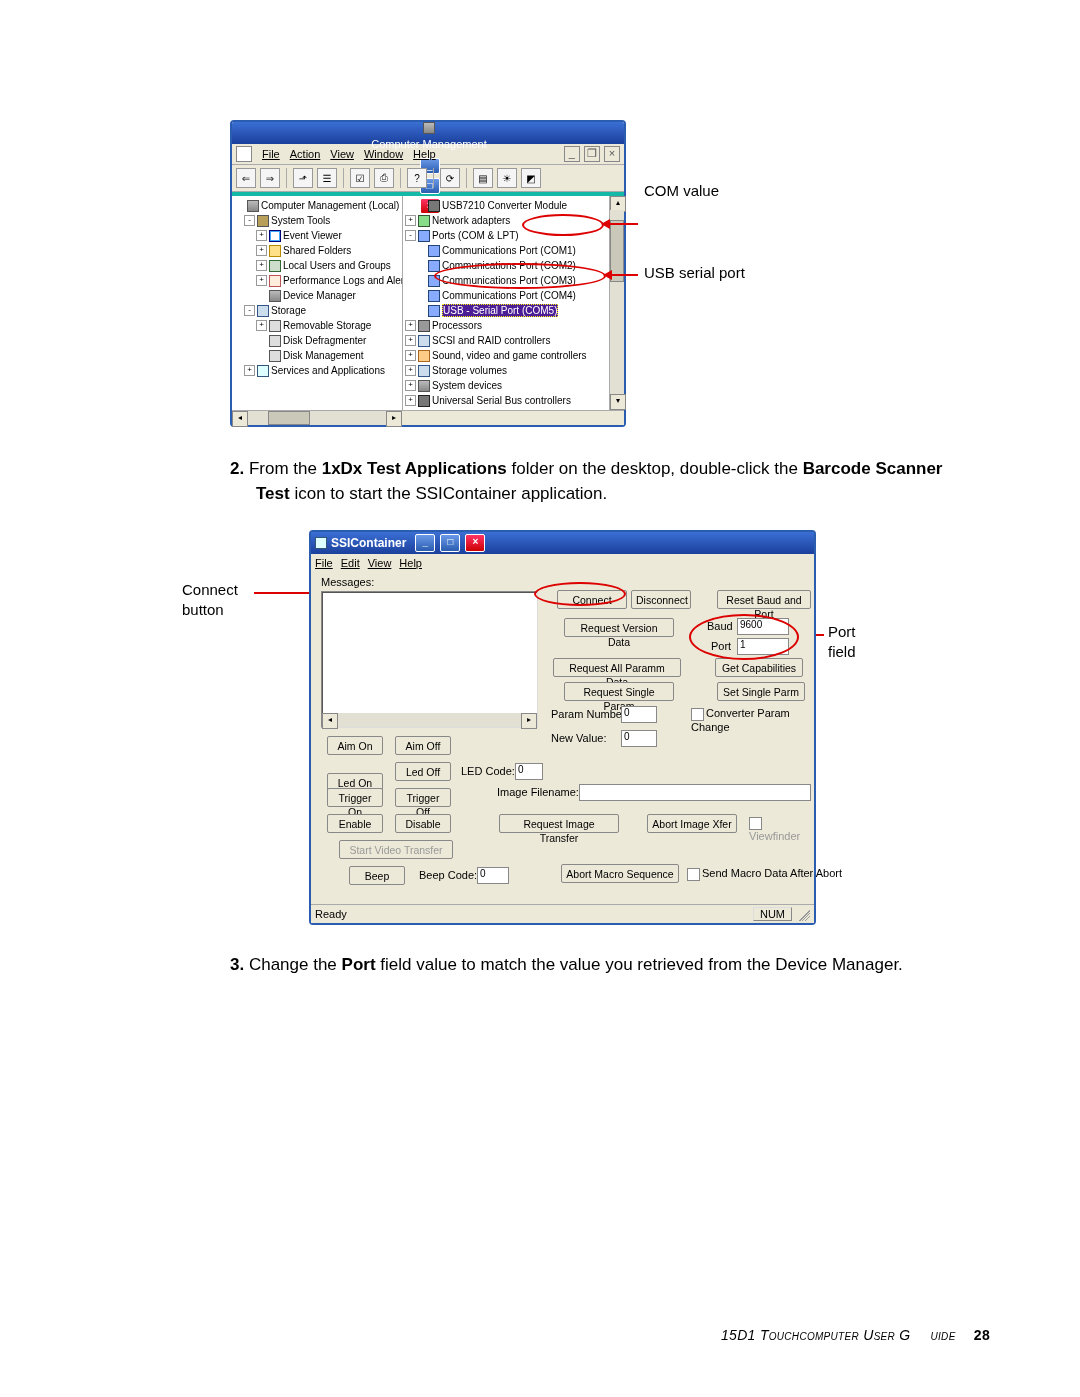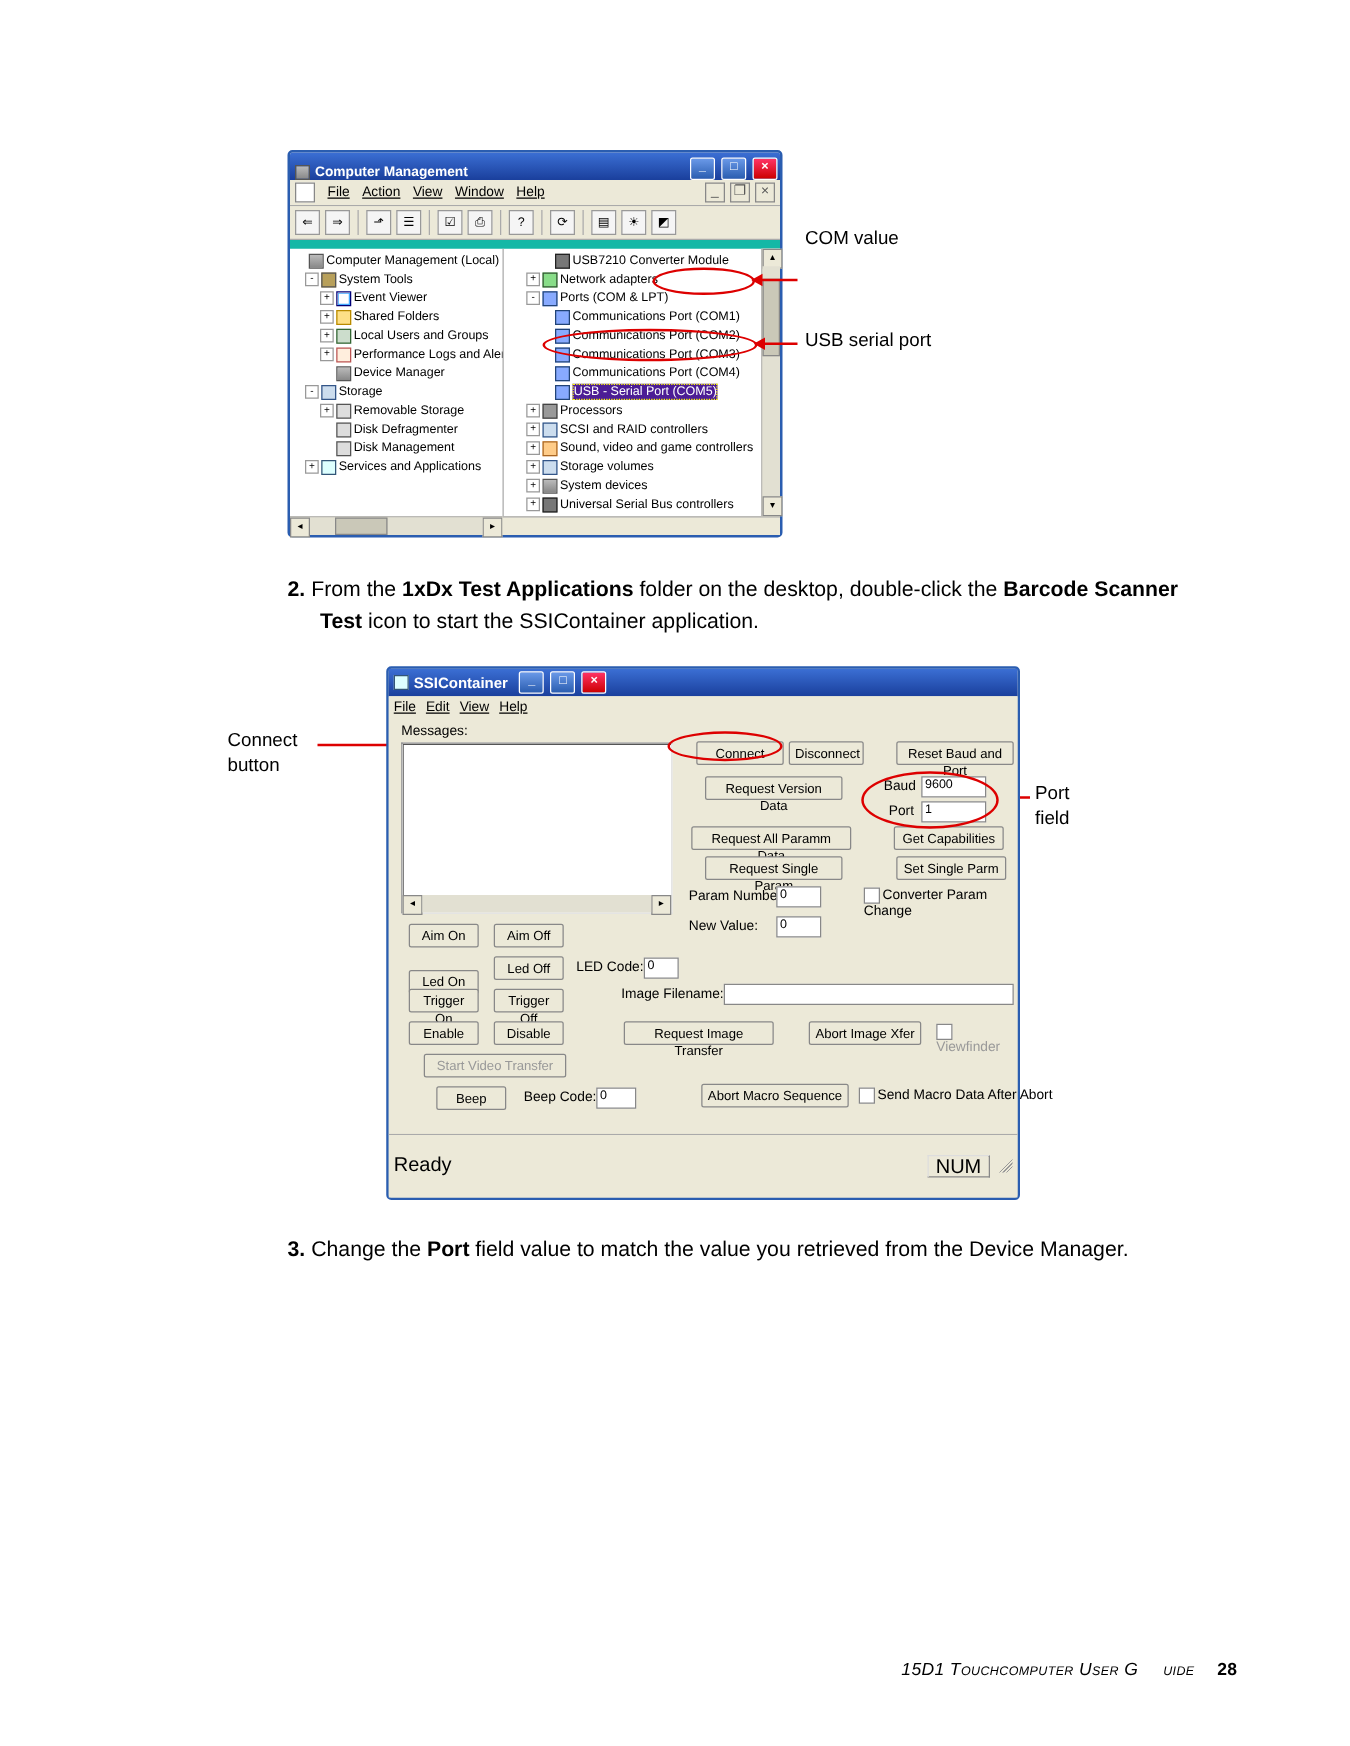--- a/index.html
+++ b/index.html
@@ -38,26 +38,27 @@
     border: 2px solid #2a5db0;
     border-radius: 4px;
     background: #ece9d8;
     display: inline-block;
   }
   .titlebar {
     height: 22px;
     background: linear-gradient(#3b6fd4, #1a3f9c);
     color: #fff;
     display: flex;
-    align-items: flex-end;
+    align-items: center;
     padding: 0 2px 0 4px;
-    font-weight: bold;
+    font-weight: normal;
     border-top-left-radius: 2px;
     border-top-right-radius: 2px;
     gap: 4px;
+    flex-direction: column;
   }
   .titlebar .spacer { flex: 1; }
   .win-btn {
     width: 18px; height: 16px;
     border: 1px solid #fff;
     margin-left: 1px;
     background: linear-gradient(#6a99e8,#2a5db0);
     text-align: center;
     font-size: 10px;
     line-height: 14px;
@@ -91,22 +92,21 @@
     width: 18px; height: 18px;
     border: 1px solid #999;
     background: #f5f5f5;
     display:inline-flex; align-items:center; justify-content:center;
     font-size:10px;
   }
   .tb-divider { width:1px; height:20px; background:#aaa; margin:0 2px; }
   .cm-body {
     display: flex;
     background: #fff;
-    border-top: 7px solid #14b8a6;
-    gap: 16px;
+    border-top: 4px solid #14b8a6;
   }
   .cm-left {
     width: 170px;
     min-height: 180px;
     padding: 2px 0;
     border-right: 1px solid #aaa;
     position: relative;
     overflow: hidden;
   }
   .cm-right {
@@ -274,24 +274,25 @@
     border:1px solid #888;
     background:#fff;
     display:inline-block;
     vertical-align:middle;
     margin-right:2px;
   }
   .disabled { color:#999; }
   .statusbar {
     height:18px;
     display:flex;
+    align-items:center;
     background:#ece9d8;
     border-top:1px solid #aaa;
-    padding:16px 4px;
-    font-size:16px;
+    padding:0 4px;
+    font-size:11px;
   }
   .statusbar .status-fill { flex:1; }
   .status-cell { border:1px solid #888; border-top-color:#ddd; border-left-color:#ddd; padding:0 6px; margin-left:2px; }
   .grip { width:14px; height:14px; margin-left:4px; background:
     linear-gradient(135deg, transparent 60%, #999 60%, #999 65%, transparent 65%, transparent 70%, #999 70%, #999 75%, transparent 75%, transparent 80%, #999 80%, #999 85%, transparent 85%); }
 
   
   .footer {
     position: absolute;
     bottom: 54px;

